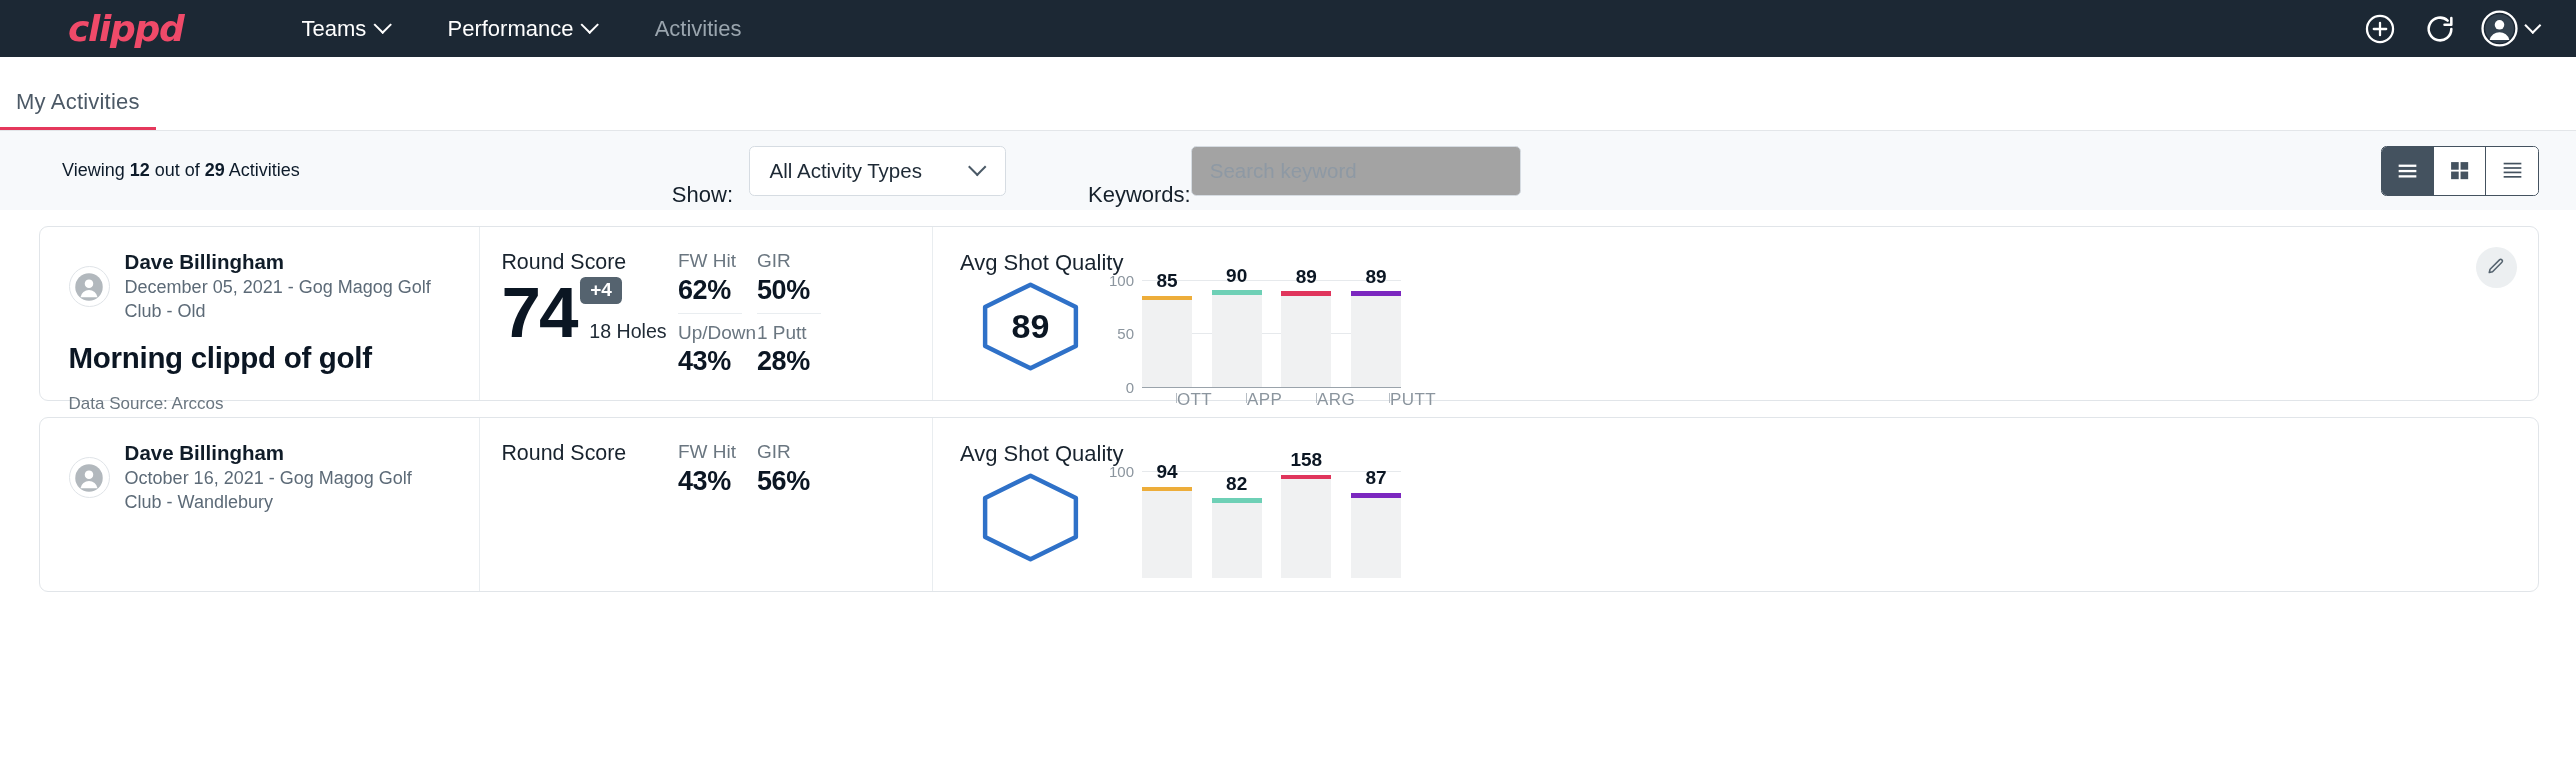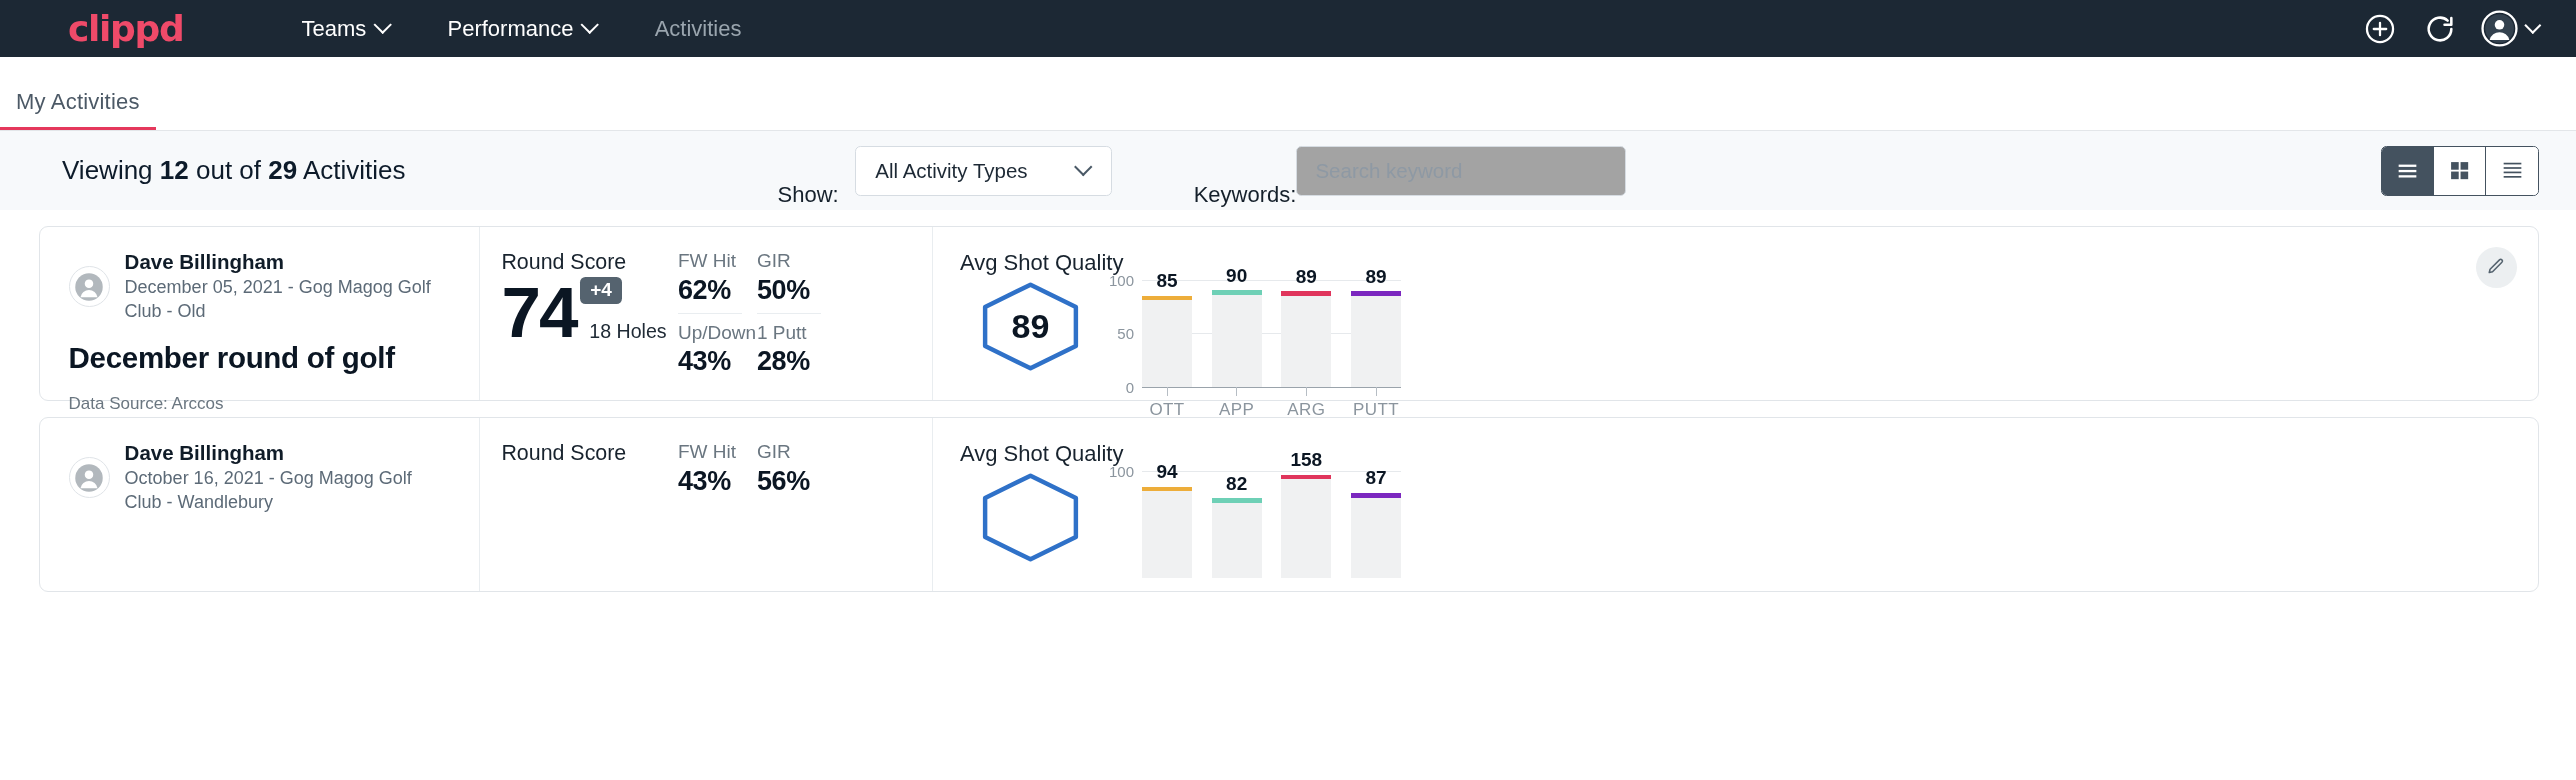--- a/index.html
+++ b/index.html
@@ -20,20 +20,21 @@
   }
   .logo {
     font-size: 36px;
     font-weight: 700;
     color: #ef4a69;
     letter-spacing: -1.3px;
     font-family: "DejaVu Sans", sans-serif;
     line-height: 1;
     margin-right: 95px;
     user-select: none;
+    font-style: italic;
   }
   .nav { display: flex; align-items: center; gap: 12px; }
   .navitem {
     display: flex; align-items: center; gap: 9.8px;
     color: #ffffff;
     font-size: 22px;
     padding: 0 23px;
     cursor: pointer;
     white-space: nowrap;
   }
@@ -83,21 +84,21 @@
 
   
   .filterbar {
     height: 79px;
     background: #f7f9fb;
     display: flex;
     align-items: center;
     padding: 0 37px 0 62px;
   }
   .viewing {
-    font-size: 26px;
+    font-size: 18px;
     color: #0d1b2a;
     white-space: nowrap;
   }
   .viewing b { font-weight: 700; }
   .showgroup {
     display: flex; align-items: center; gap: 16px;
     margin-left: 372px;
   }
   .lbl { font-size: 22px; color: #15202b; white-space: nowrap; margin-top: 48px; }
   .select {
@@ -240,21 +241,21 @@
   .bar {
     position: absolute; bottom: 0; left: 0; right: 0;
     background: #f0f1f2;
   }
   .bar-cap { position: absolute; top: 0; left: 0; right: 0; height: 4.5px; }
   .bar-num {
     position: absolute; left: 0; right: 0; text-align: center;
     font-size: 19px; font-weight: 700; color: #0b1623;
   }
   .ticks { position: absolute; left: 0; right: 0; top: 100%; display: flex; justify-content: space-between; }
-  .tickcol { width: 50px; display: flex; flex-direction: column; align-items: center; }
+  .tickcol { width: 50px; display: flex; align-items: center; margin-left: 34px; }
   .tickmark { width: 0.9px; height: 9.8px; background: #b6bdc4; }
   .ticklbl { font-size: 17px; color: #8b959e; margin-top: 3.6px; letter-spacing: 0.4px; }
 
   .editbtn {
     position: absolute; top: 19.6px; right: 21.4px;
     width: 41px; height: 41px; border-radius: 50%;
     background: #eceff1;
     display: flex; align-items: center; justify-content: center;
     cursor: pointer;
   }
@@ -367,21 +368,21 @@
             <circle cx="12" cy="12" r="11" fill="#b2b8bd"></circle>
             <circle cx="12" cy="9.3" r="3.4" fill="#ffffff"></circle>
             <path d="M5.2 20.2a6.9 6.9 0 0 1 13.6 0z" fill="#ffffff"></path>
           </svg>
         </div>
         <div>
           <div class="who-name">Dave Billingham</div>
           <div class="who-sub">December 05, 2021 - Gog Magog Golf Club - Old</div>
         </div>
       </div>
-      <div class="card-title">December round of golf</div>
+      <div class="card-title">Morning clippd of golf</div>
       <div class="card-src">Data Source: Arccos</div>
     </div>
 
     <div class="col-score">
       <div class="sec-h">Round Score</div>
       <div class="scoreline">
         <span class="bignum">74</span>
         <span class="badge">+4</span>
         <span class="holes">18 Holes</span>
       </div>

